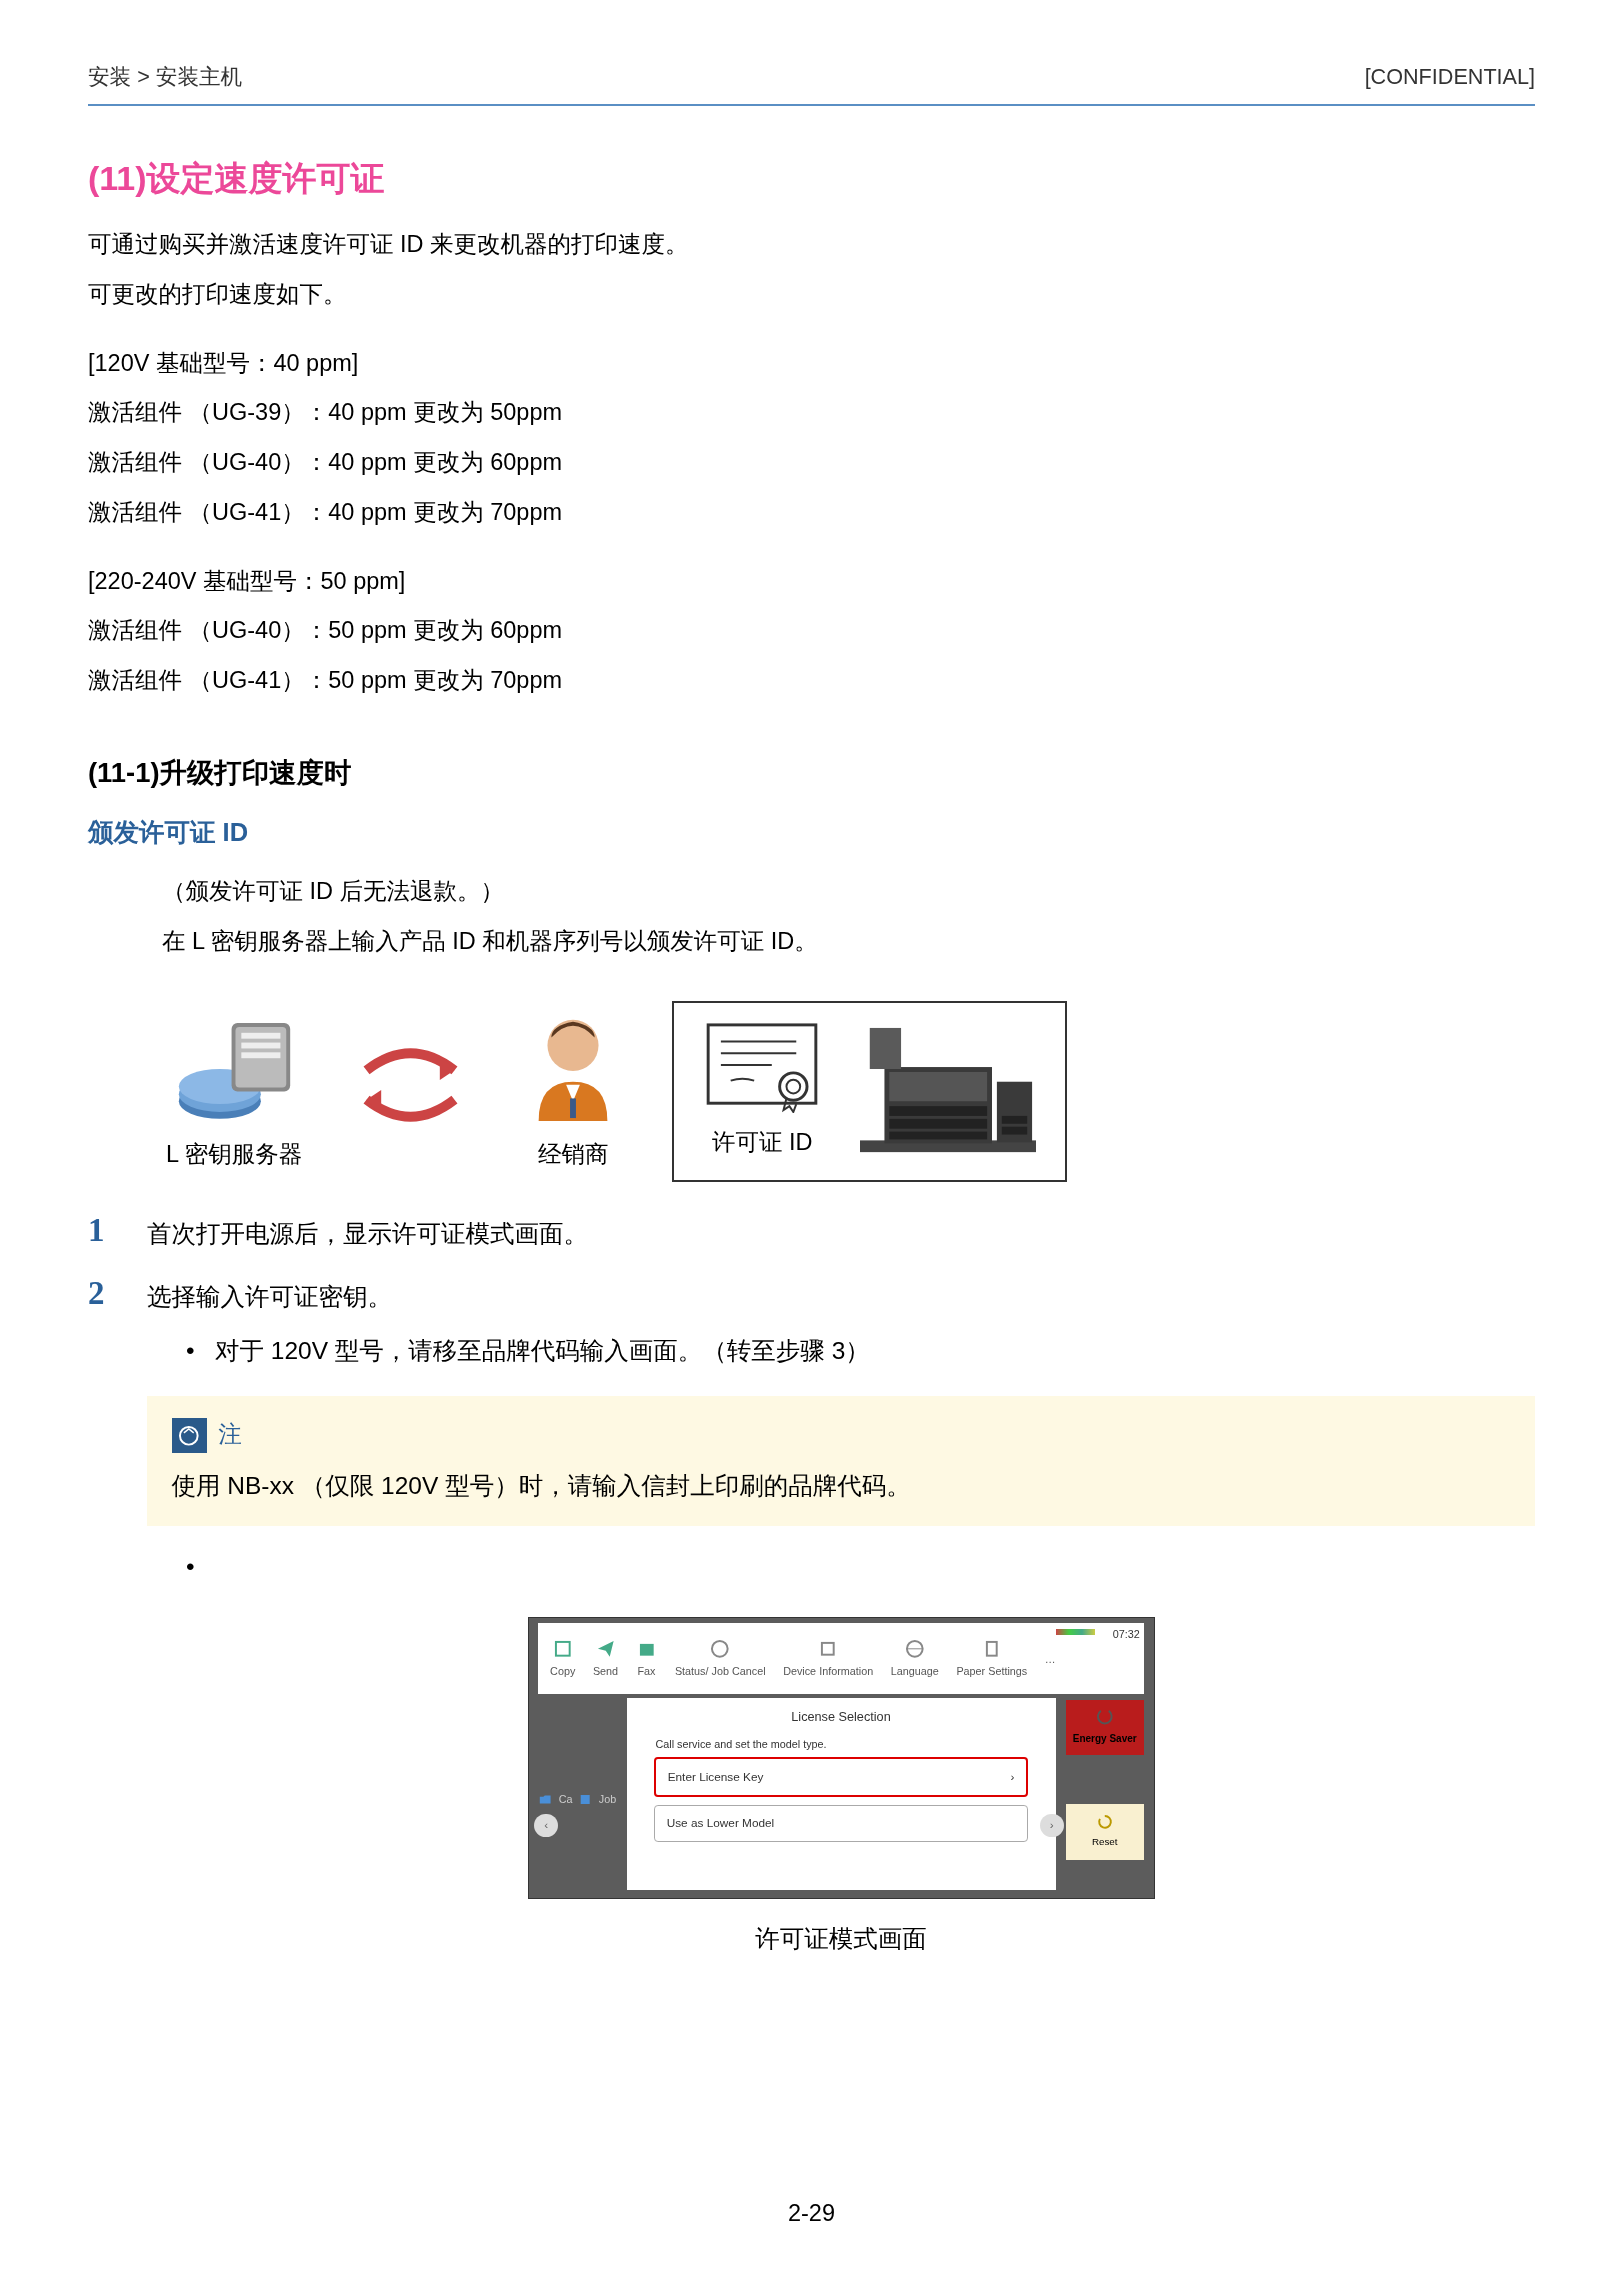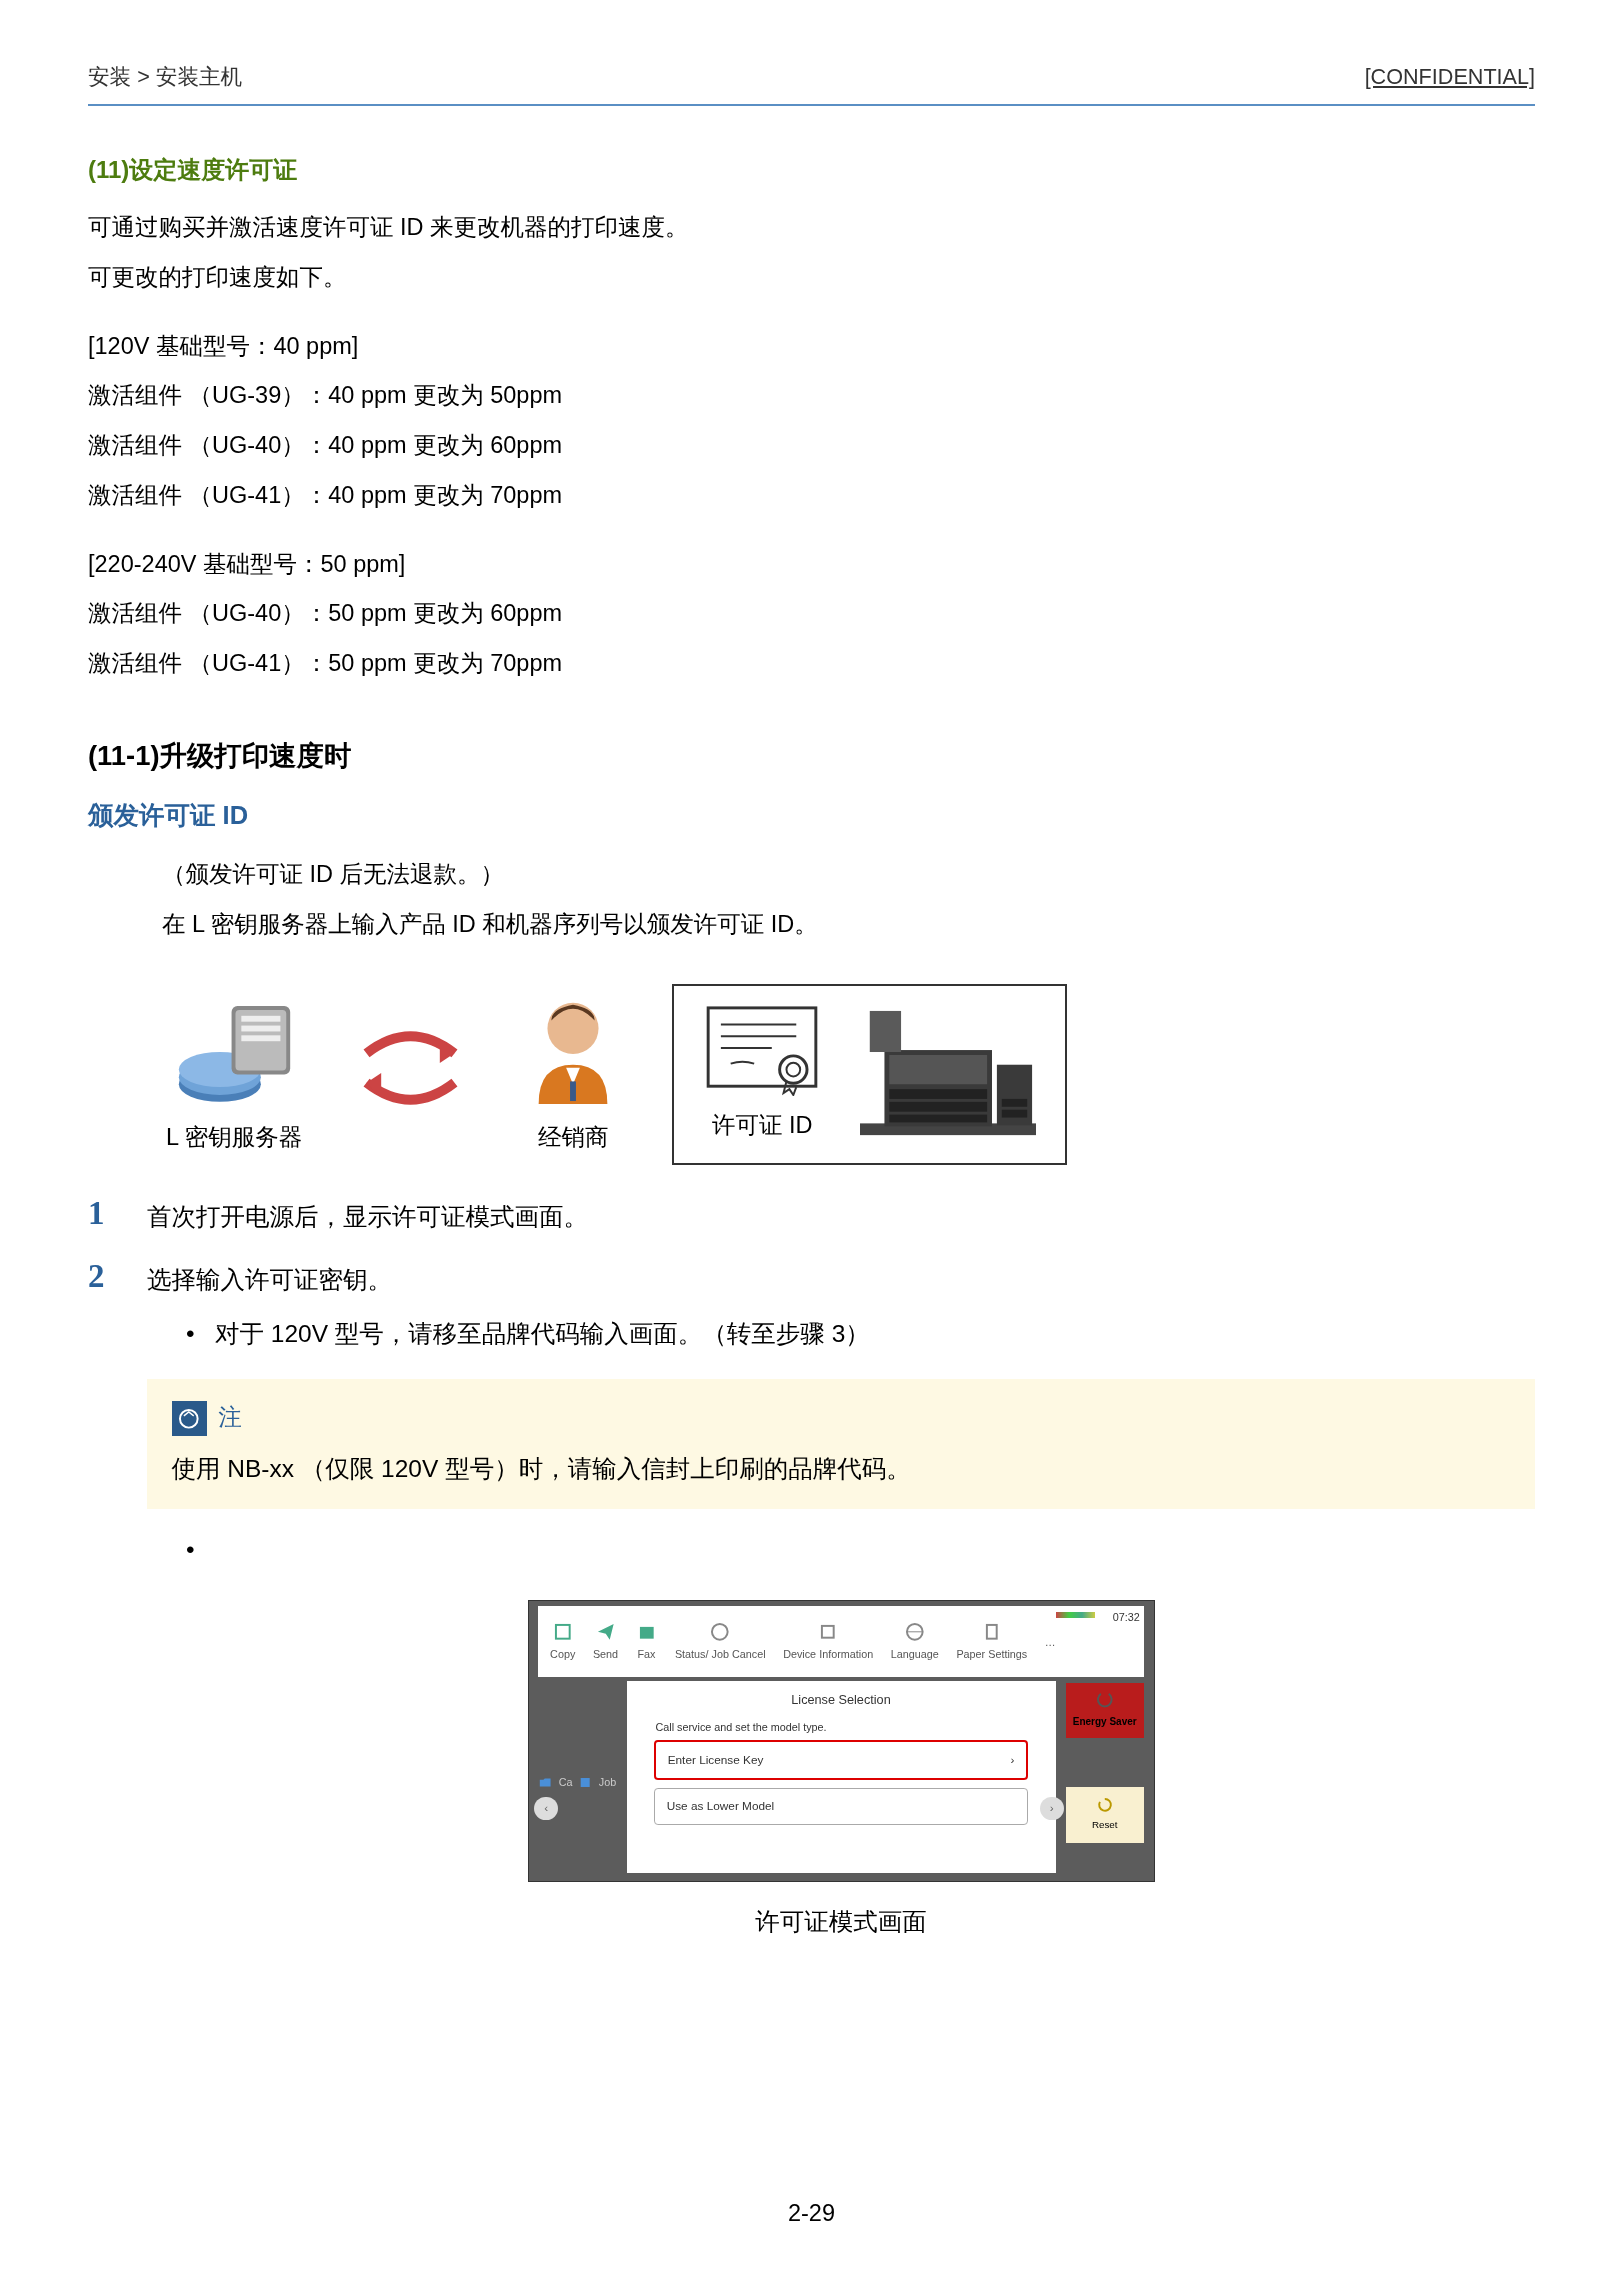--- a/index.html
+++ b/index.html
@@ -15,26 +15,26 @@
     }
     .header {
       display: flex;
       justify-content: space-between;
       align-items: center;
       border-bottom: 2px solid #5a8fc4;
       padding-bottom: 7.8px;
       margin-bottom: 44px;
     }
     .breadcrumb { font-size: 21.6px; color: #333; }
-    .confidential { font-size: 21.6px; color: #333; text-decoration: underline; }
+    .confidential { font-size: 21.6px; color: #333; }
     .section-title {
-      font-size: 24px;
+      font-size: 34px;
       font-weight: bold;
       margin-bottom: 17.6px;
-      color: #4d7c0f;
+      color: #ec4899;
     }
     .body-text { font-size: 23.5px; margin-bottom: 9.8px; }
     .para-group { margin-bottom: 29px; }
     .sub-heading { font-size: 27.4px; font-weight: bold; margin-top: 49px; margin-bottom: 14.7px; }
     .blue-heading { color: #2a6099; font-size: 25.5px; font-weight: bold; margin-bottom: 17.6px; }
     .indent-block { padding-left: 74px; }
     .step-row { display: flex; align-items: flex-start; margin-top: 19.6px; }
     .step-num {
       color: #2a6099;
       font-size: 33px;

